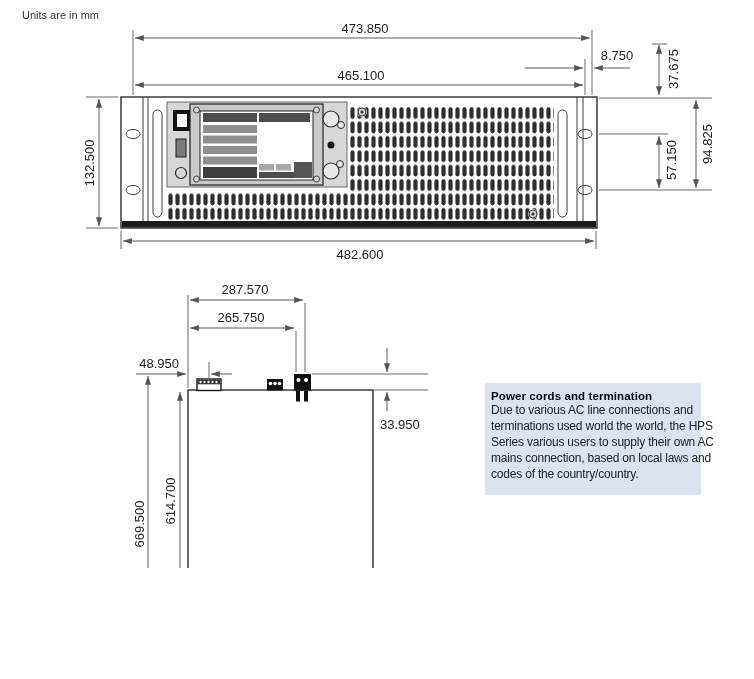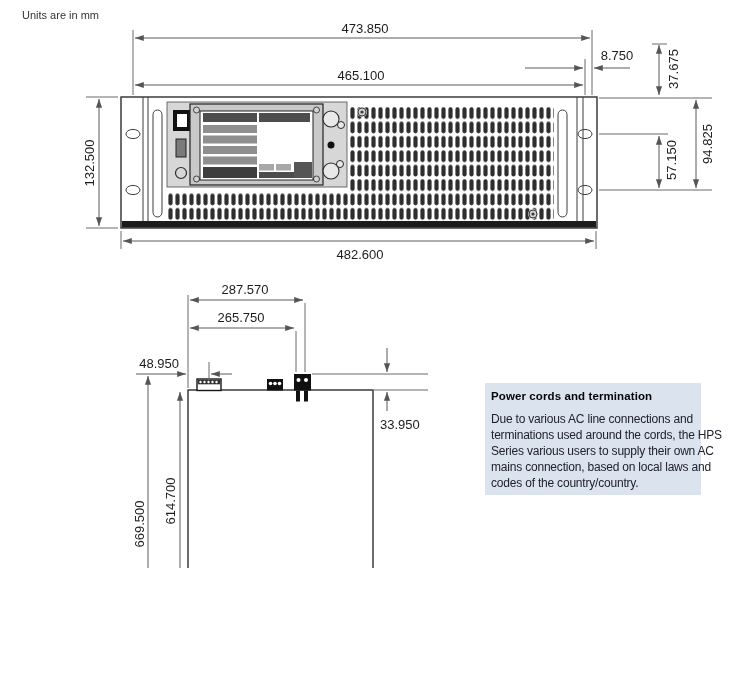--- a/index.html
+++ b/index.html
@@ -11,21 +11,21 @@
   svg text{fill:#1c1c1c;font-family:"Liberation Sans",sans-serif;font-size:13px;}
   .dimline{stroke:#5a5a5a;stroke-width:1;fill:none;}
   .extline{stroke:#6b6b6b;stroke-width:1;fill:none;}
   .edge{stroke:#2e2e2e;stroke-width:1.4;fill:none;}
   .thin{stroke:#3c3c3c;stroke-width:1;fill:none;}
   .infobox{
     position:absolute;left:485px;top:383px;width:216px;height:112px;
     background:#dbe4ee;box-sizing:border-box;padding:7px 6px 0 6px;
     color:#20222c;
   }
-  .infobox-title{font-weight:bold;font-size:11.5px;letter-spacing:0.1px;margin-bottom:9px;color:#05060a;}
+  .infobox-title{font-weight:bold;font-size:11.5px;letter-spacing:0.1px;color:#05060a;}
   .infobox-line{font-size:12px;line-height:16px;letter-spacing:-0.2px;white-space:nowrap;}
   .units-note{
     position:absolute;left:22px;top:9px;font-size:11px;color:#33343a;
   }
 </style>
 </head>
 <body>
 
 <div class="stage">
 
@@ -205,19 +205,19 @@
       <text x="380" y="429" text-anchor="start">33.950</text>
       <text x="139" y="524" text-anchor="middle" dominant-baseline="central" transform="rotate(-90 139 524)">669.500</text>
       <text x="170" y="501" text-anchor="middle" dominant-baseline="central" transform="rotate(-90 170 501)">614.700</text>
       <text x="281" y="622" text-anchor="middle">441</text>
     </g>
   </svg>
 
   <div class="infobox">
     <div class="infobox-title">Power cords and termination</div>
     <div class="infobox-line">Due to various AC line connections and</div>
-    <div class="infobox-line">terminations used around the cords, the HPS</div>
+    <div class="infobox-line">terminations used world the world, the HPS</div>
     <div class="infobox-line">Series various users to supply their own AC</div>
     <div class="infobox-line">mains connection, based on local laws and</div>
     <div class="infobox-line">codes of the country/country.</div>
   </div>
 
 </div>
 
 </body></html>

